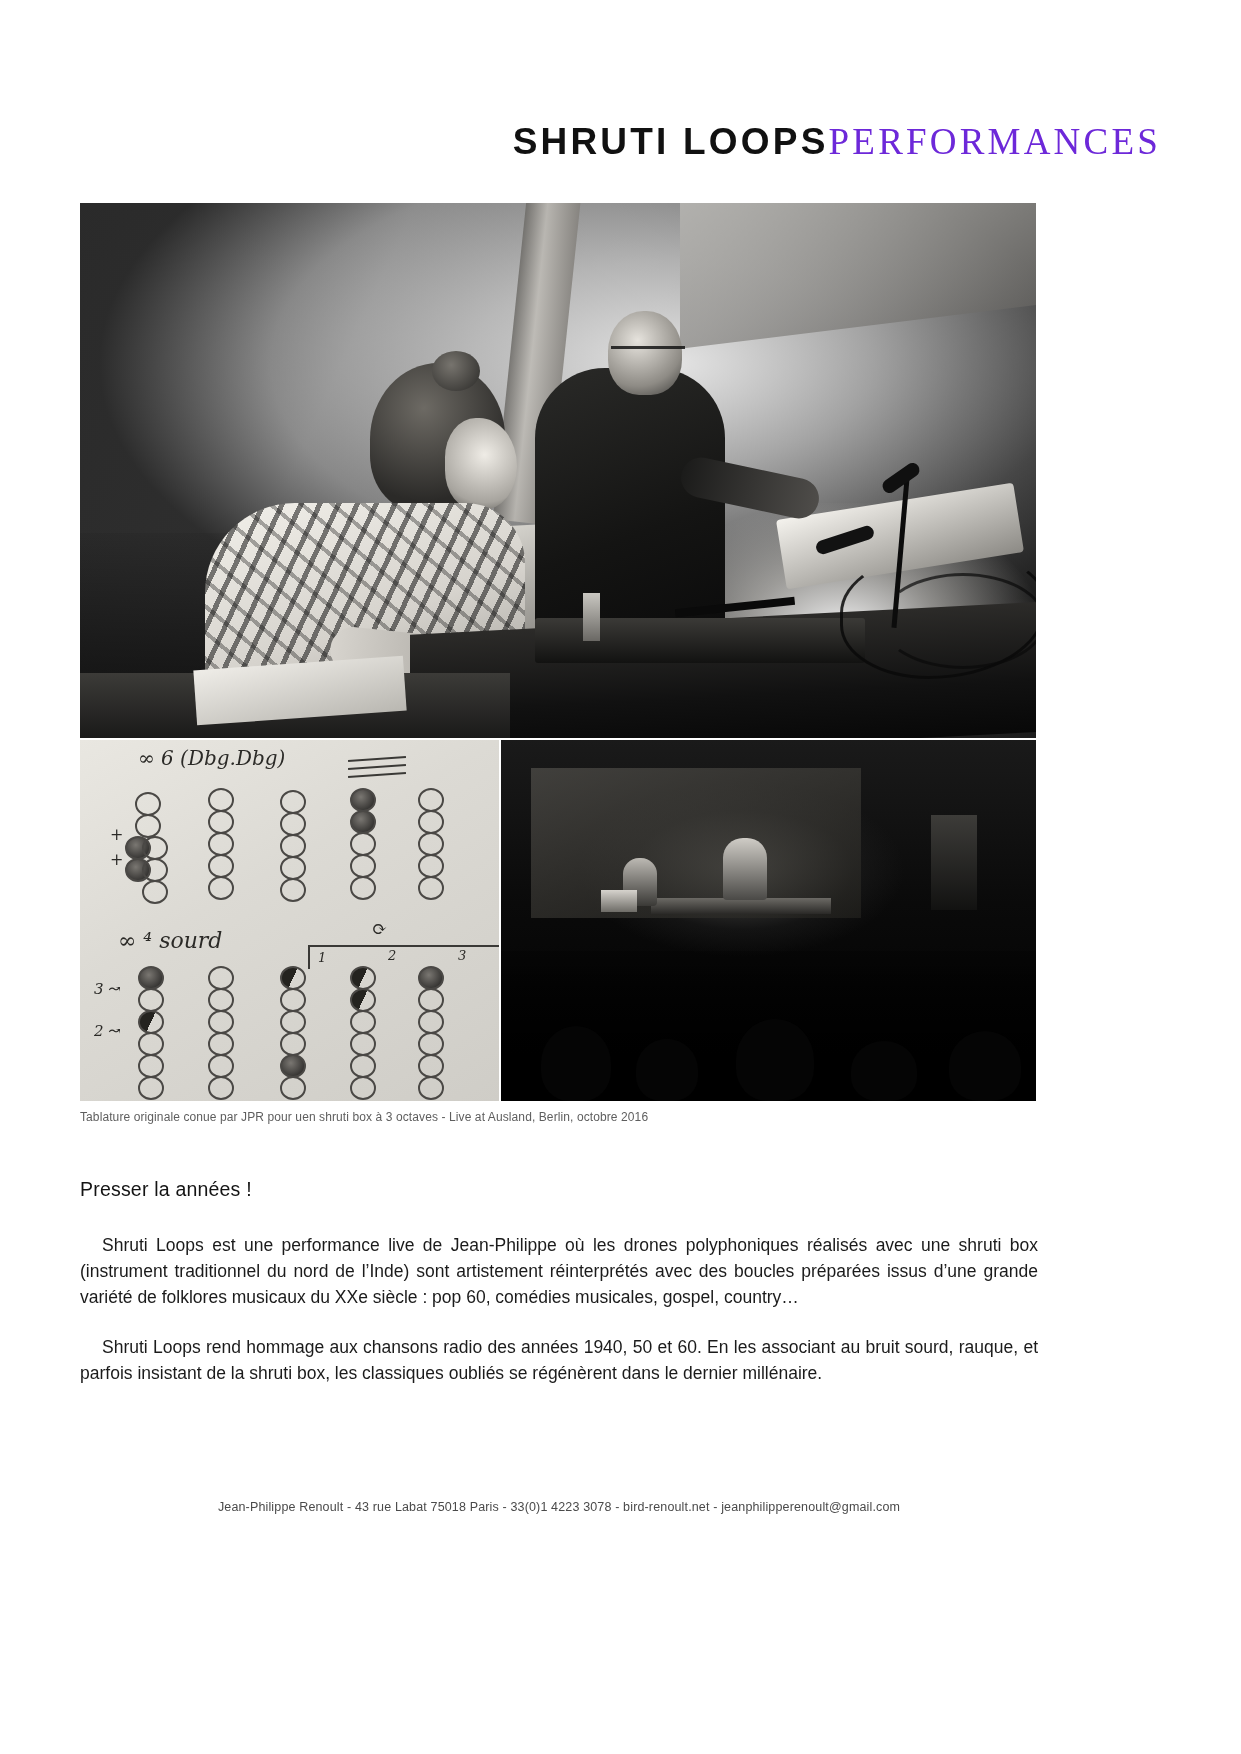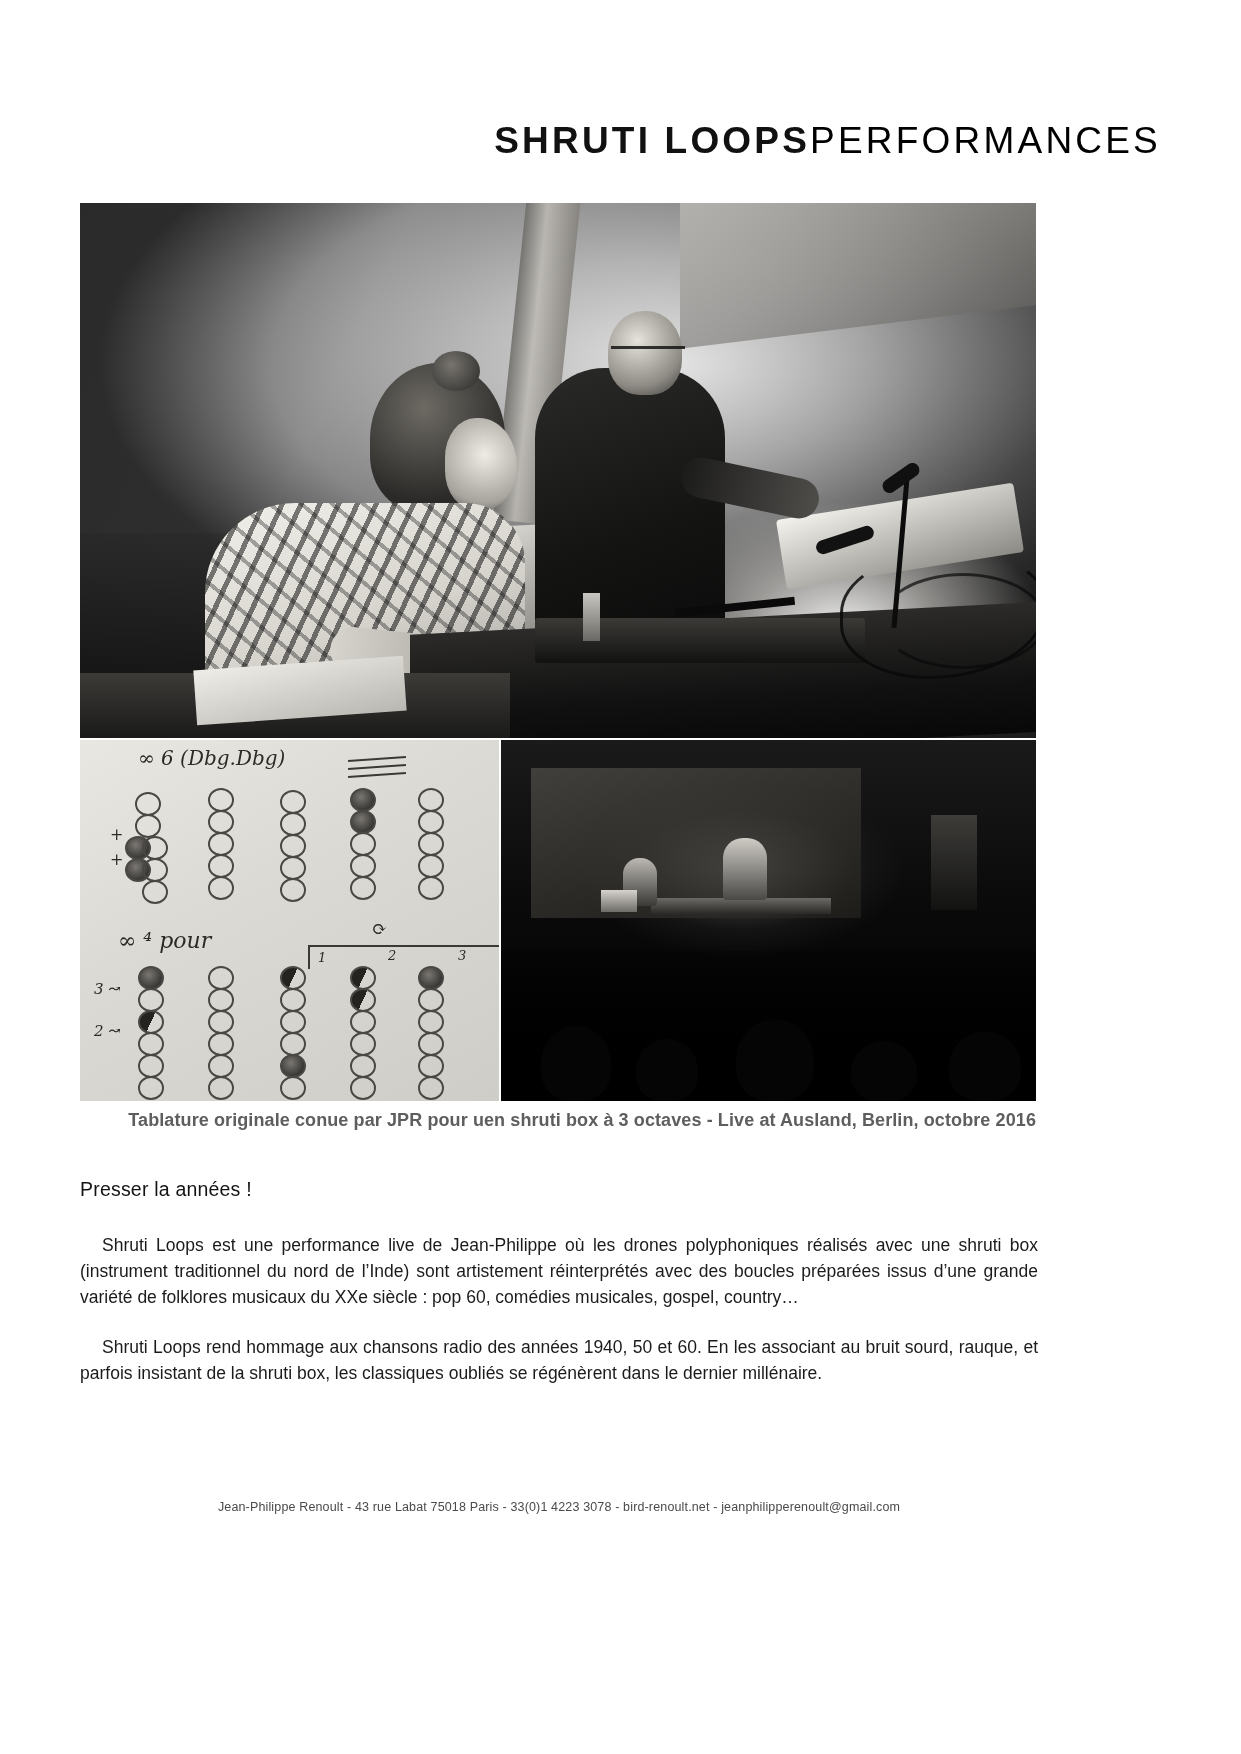--- a/index.html
+++ b/index.html
@@ -35,21 +35,22 @@
   .title-bold {
     font-size: 37px;
     font-weight: bold;
     letter-spacing: 3.2px;
     color: #111;
   }
   .title-light {
     font-size: 37px;
     font-weight: 300;
     letter-spacing: 3.2px;
-    color: #000000;
+    color: #6d28d9;
+    font-family: Liberation Serif, serif;
   }
 
   
   .photos {
     position: absolute;
     left: 80px;
     top: 203px;
     width: 956px;
     height: 898px;
   }
@@ -366,25 +367,24 @@
     border-radius: 50% 50% 40% 40%;
     background: #050505;
   }
 
   
   .caption {
     position: absolute;
     left: 80px;
     top: 1110px;
     width: 956px;
-    text-align: right;
-    font-size: 18px;
+    text-align: left;
+    font-size: 12px;
     color: #5e5e5e;
     letter-spacing: .1px;
-    font-weight: bold;
   }
 
   
   .subhead {
     position: absolute;
     left: 80px;
     top: 1178px;
     font-size: 19.5px;
     color: #141414;
     letter-spacing: .2px;
@@ -493,21 +493,21 @@
       <div class="tab-ink" style="left:270px; top:92px;"></div>
       <div class="tab-ink" style="left:270px; top:114px;"></div>
       <div class="tab-ink" style="left:270px; top:136px;"></div>
 
       <div class="tab-ink" style="left:338px; top:48px;"></div>
       <div class="tab-ink" style="left:338px; top:70px;"></div>
       <div class="tab-ink" style="left:338px; top:92px;"></div>
       <div class="tab-ink" style="left:338px; top:114px;"></div>
       <div class="tab-ink" style="left:338px; top:136px;"></div>
 
-      <div class="tab-scribble" style="left:38px; top:188px; font-size:22px;">∞ ⁴ pour</div>
+      <div class="tab-scribble" style="left:38px; top:188px; font-size:22px;">∞ ⁴ sourd</div>
       <div class="tab-line" style="left:228px; top:205px; width:196px;"></div>
       <div class="tab-line" style="left:228px; top:205px; width:2px; height:24px;"></div>
 
       <div class="tab-scribble" style="left:292px; top:178px; font-size:18px;">⟳</div>
 
       <div class="tab-scribble" style="left:14px; top:240px; font-size:15px;">3 ↝</div>
       <div class="tab-scribble" style="left:14px; top:282px; font-size:15px;">2 ↝</div>
       <div class="tab-scribble" style="left:238px; top:210px; font-size:13px;">1</div>
       <div class="tab-scribble" style="left:308px; top:208px; font-size:13px;">2</div>
       <div class="tab-scribble" style="left:378px; top:208px; font-size:13px;">3</div>

